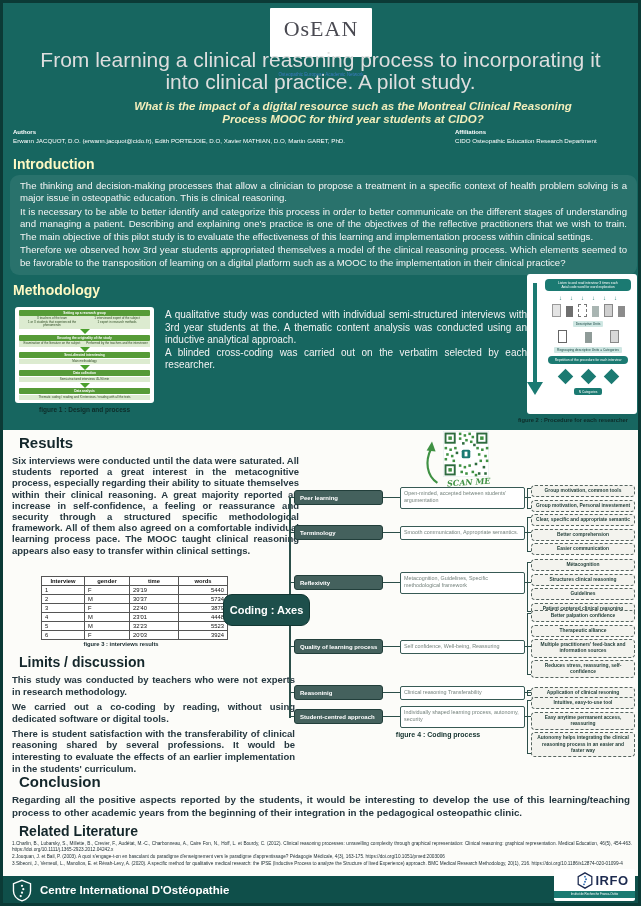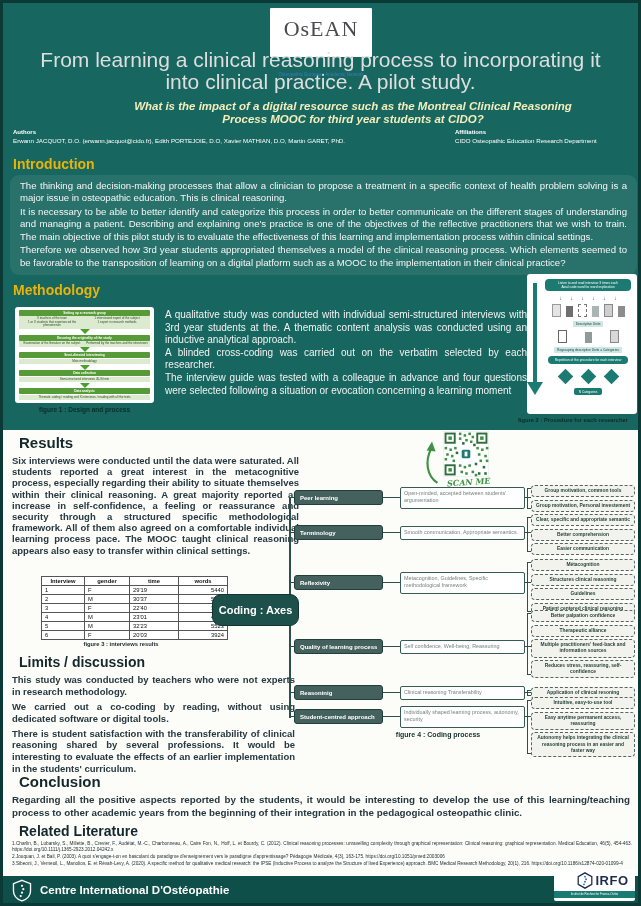--- a/index.html
+++ b/index.html
@@ -14,21 +14,21 @@
     display:flex;flex-direction:column;align-items:center;justify-content:center;gap:30px;}
   .logo-title{font-family:"Liberation Serif",serif;font-size:22px;color:#4a4a52;letter-spacing:1px;line-height:1;}
   .logo-sub{font-size:4.6px;color:#3a7abf;margin-top:2px;}
   .poster-title{left:18px;top:46px;width:599px;text-align:center;color:#dedede;
     font-size:21px;line-height:1.05;font-weight:400;}
   .poster-subtitle{left:98px;top:97px;width:440px;text-align:center;color:#f3eebb;
     font-size:11.5px;line-height:1.1;font-weight:bold;font-style:italic;margin-left:32px;}
   .authors-label,.affil-label{font-size:6px;font-weight:bold;color:#fff;}
   .authors-val,.affil-val{font-size:6.2px;color:#fff;margin-top:2px;}
   
-  .h-light{color:#eab308;font-weight:bold;font-size:14px;}
+  .h-light{color:#fef9c3;font-weight:bold;font-size:14px;}
   .h-dark{color:#14272b;font-weight:bold;font-size:14px;}
   
   .intro-panel{left:7px;top:172px;width:607px;background:rgba(255,255,255,.08);
     border-radius:9px;padding:5px 10px;color:#f5f5f5;font-size:9.6px;line-height:1.3;text-align:justify;}
   .intro-panel p{margin:0 0 1px 0;}
   
   .meth-text{left:162px;top:306px;width:362px;color:#f2f2f2;font-size:10px;line-height:1.26;text-align:justify;}
   .meth-text p{margin:0;}
   .figbox{background:#fff;border-radius:3px;}
   .fig-caption{font-size:6.5px;font-weight:bold;color:#0d2c29;text-align:center;}
@@ -63,21 +63,21 @@
   .limits-text{line-height:1.25;}
   .limits-text p{margin:0 4px 3px 0;}
   
   table.res{border-collapse:collapse;font-size:5.8px;color:#111;background:#fff;}
   table.res th,table.res td{border:0.8px solid #555;padding:0.5px 3px;height:7px;}
   table.res th{font-weight:bold;text-align:center;}
   td.num{text-align:right;} td.ctr{text-align:left;}
   
   .trunk{left:286px;top:494px;width:1.5px;height:221px;background:#2c4f4a;}
   .hline{height:1.2px;background:#2c4f4a;}
-  .coding-root{left:209px;top:591px;width:85px;height:30px;background:#1d4f4b;border:1.5px solid #123733;
+  .coding-root{left:220px;top:591px;width:85px;height:30px;background:#1d4f4b;border:1.5px solid #123733;
     border-radius:9px;color:#fff;font-weight:bold;font-size:11px;display:flex;align-items:center;justify-content:center;}
   .axis-cat{left:291px;width:89px;height:15px;box-sizing:border-box;background:#44615d;border:1px solid #223f3b;
     border-radius:3px;color:#fff;font-weight:bold;font-size:6px;display:flex;align-items:center;
     padding:0 5px;white-space:nowrap;overflow:hidden;}
   .axis-mid{left:397px;width:125px;box-sizing:border-box;background:#fff;border:1px solid #375a55;
     border-radius:2px;font-size:5.4px;color:#75837d;padding:2px 3px;line-height:1.3;}
   .axis-stack{left:528px;width:104px;display:flex;flex-direction:column;gap:2.5px;}
   .axis-stack::before{content:"";position:absolute;left:-4.5px;top:3px;bottom:3px;width:3px;
     border-left:1.2px solid #2c4f4a;border-top:1.2px solid #2c4f4a;border-bottom:1.2px solid #2c4f4a;}
   .dash-box{background:#f3f3ee;border:1px dashed #55645f;border-radius:4px;text-align:center;
@@ -160,21 +160,20 @@
     <div class="f1-head">Data analysis</div>
     <div class="f1-row single">
       <span>Thematic coding / reading and X interviews / reading with all the texts</span>
     </div>
   </div>
   <div class="abs fig-caption" style="left:12px;top:403px;width:139px;">figure 1 : Design and process</div>
 
   <div class="abs meth-text">
     <p>A qualitative study was conducted with individual semi-structured interviews with 3rd year students at the. A thematic content analysis was conducted using an inductive analytical approach.</p>
     <p>A blinded cross-coding was carried out on the verbatim selected by each researcher.</p>
-    <p>The interview guide was tested with a colleague in advance and four questions were selected following a situation or evocation concerning a learning moment</p>
   </div>
 
   <div class="abs figbox f2">
     <div class="f2-tealbox">
       <div>Listen to and read interview 3 times each</div>
       <div>Axial code word for word exploration</div>
     </div>
     <div class="f2-arrows">
       <span>↓</span>
         <span>↓</span>

